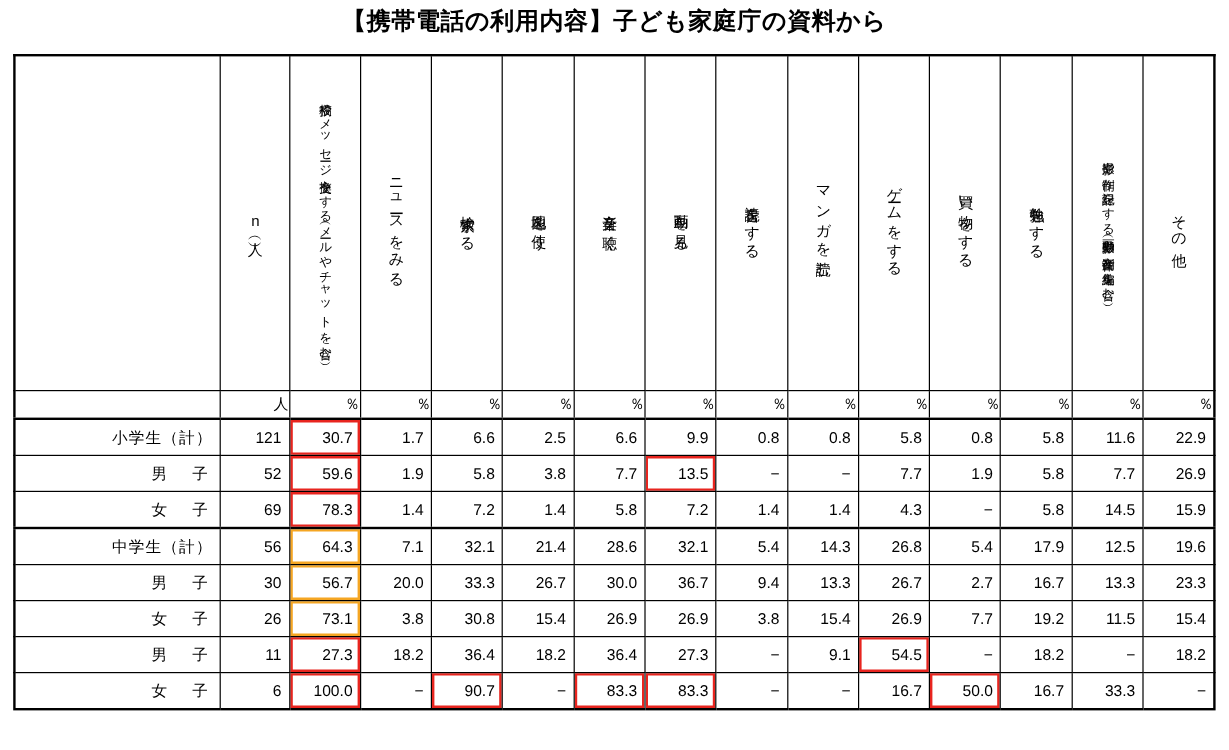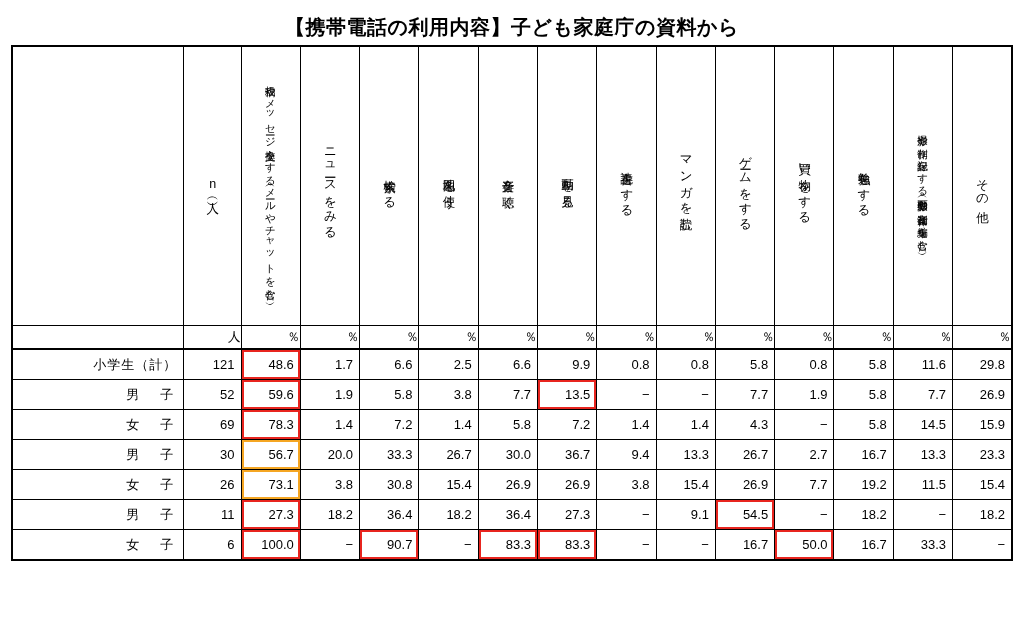--- a/index.html
+++ b/index.html
@@ -18,21 +18,21 @@
     position: relative;
     width: 1024px;
     height: 625px;
     box-sizing: border-box;
   }
   .title {
     text-align: center;
     font-size: 20px;
     font-weight: bold;
     letter-spacing: 0.5px;
-    padding-top: 14px;
+    padding-top: 4px;
     padding-bottom: 6px;
     font-family: "Liberation Serif", serif;
   }
   .table-wrap {
     position: absolute;
     left: 11px;
     top: 45px;
     width: 1002px;
   }
   table.data {
@@ -237,33 +237,33 @@
             <td>％</td>
             <td>％</td>
             <td>％</td>
             <td>％</td>
             <td>％</td>
             <td>％</td>
           </tr>
           <tr class="data-row grp-top">
             <td class="label-col">小学生（計）</td>
             <td>121</td>
-            <td class="hl-red">48.6</td>
+            <td class="hl-red">30.7</td>
             <td>1.7</td>
             <td>6.6</td>
             <td>2.5</td>
             <td>6.6</td>
             <td>9.9</td>
             <td>0.8</td>
             <td>0.8</td>
             <td>5.8</td>
             <td>0.8</td>
             <td>5.8</td>
             <td>11.6</td>
-            <td>29.8</td>
+            <td>22.9</td>
           </tr>
           <tr class="data-row">
             <td class="label-col indent">男　子</td>
             <td>52</td>
             <td class="hl-red">59.6</td>
             <td>1.9</td>
             <td>5.8</td>
             <td>3.8</td>
             <td>7.7</td>
             <td class="hl-red">13.5</td>
@@ -284,20 +284,37 @@
             <td>1.4</td>
             <td>5.8</td>
             <td>7.2</td>
             <td>1.4</td>
             <td>1.4</td>
             <td>4.3</td>
             <td>−</td>
             <td>5.8</td>
             <td>14.5</td>
             <td>15.9</td>
+          </tr>
+          <tr class="data-row grp-top">
+            <td class="label-col">中学生（計）</td>
+            <td>56</td>
+            <td class="hl-orange">64.3</td>
+            <td>7.1</td>
+            <td>32.1</td>
+            <td>21.4</td>
+            <td>28.6</td>
+            <td>32.1</td>
+            <td>5.4</td>
+            <td>14.3</td>
+            <td>26.8</td>
+            <td>5.4</td>
+            <td>17.9</td>
+            <td>12.5</td>
+            <td>19.6</td>
           </tr>
           <tr class="data-row">
             <td class="label-col indent">男　子</td>
             <td>30</td>
             <td class="hl-orange">56.7</td>
             <td>20.0</td>
             <td>33.3</td>
             <td>26.7</td>
             <td>30.0</td>
             <td>36.7</td>

